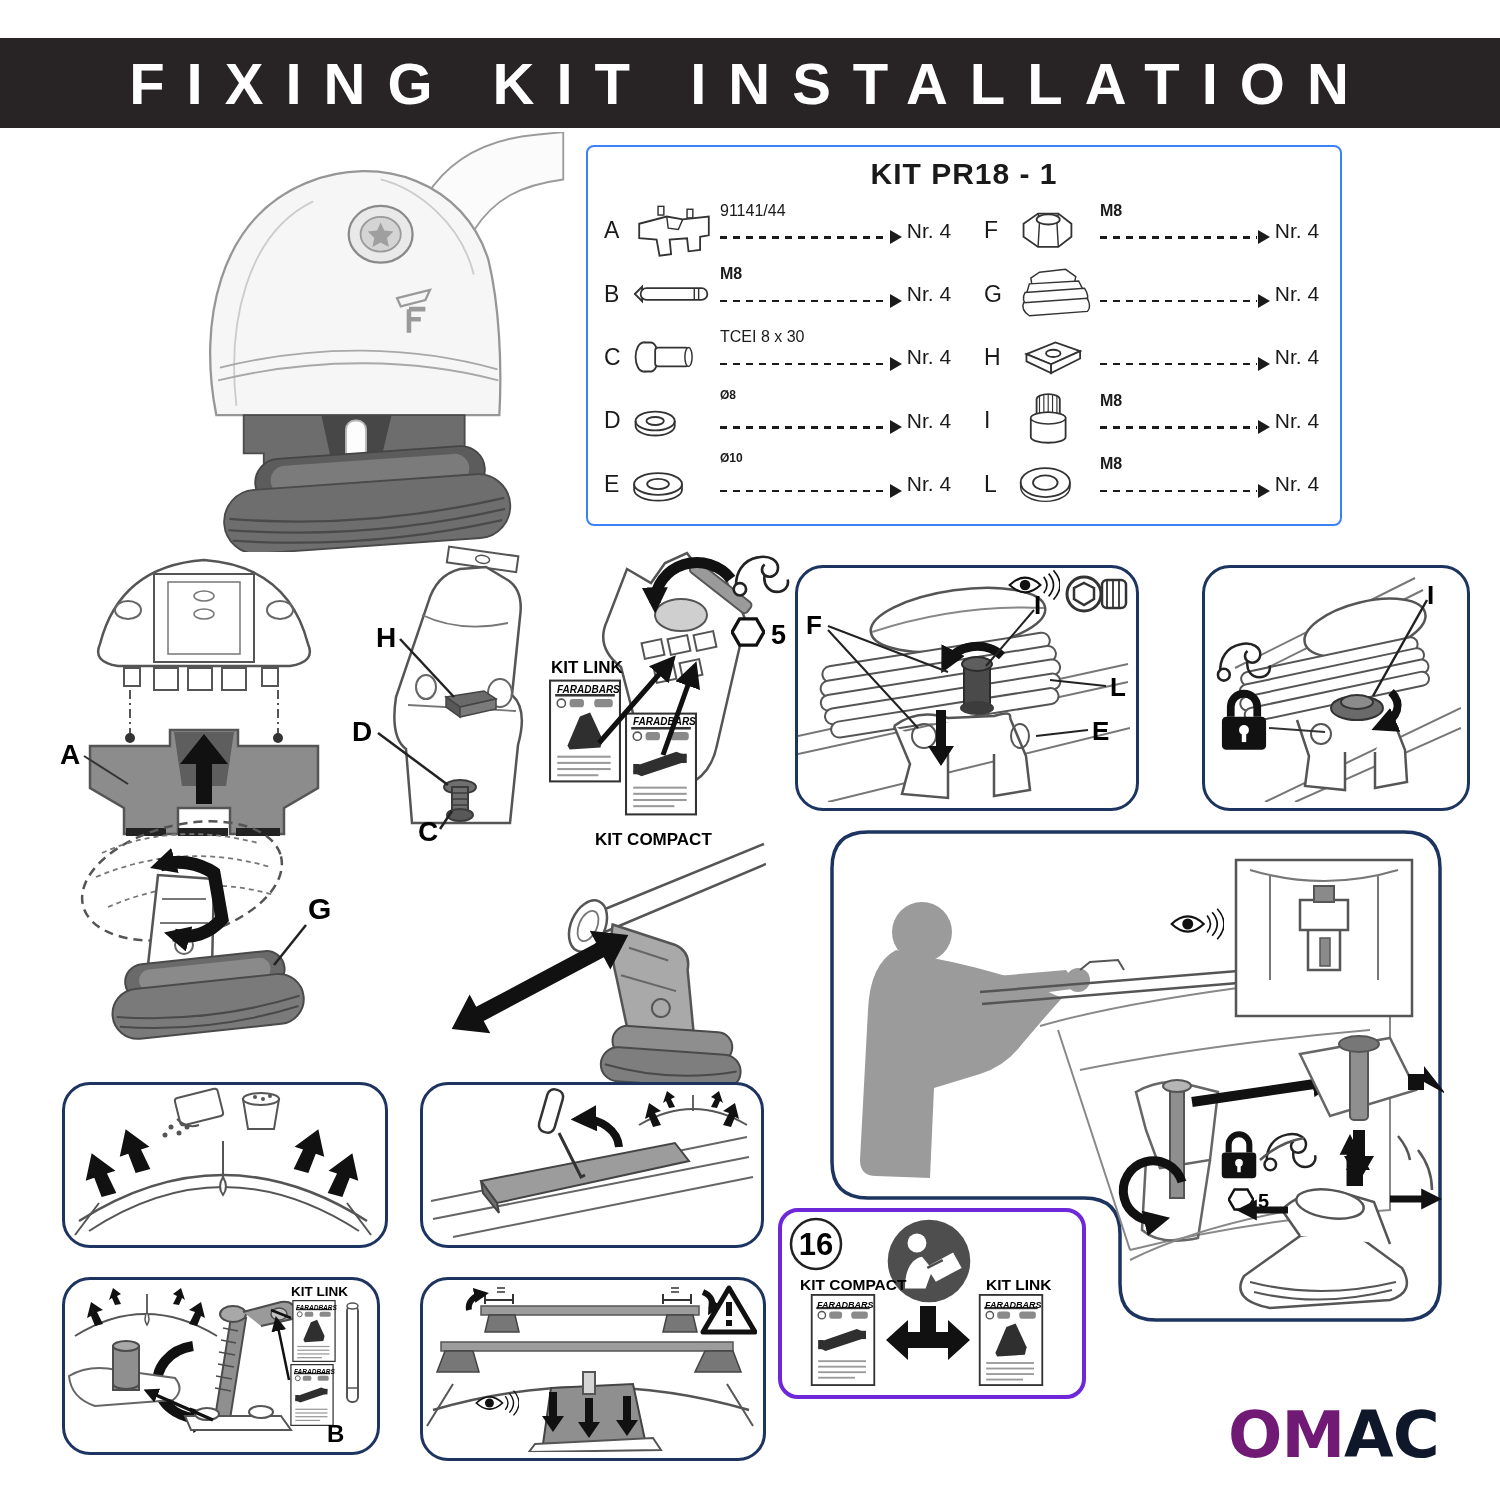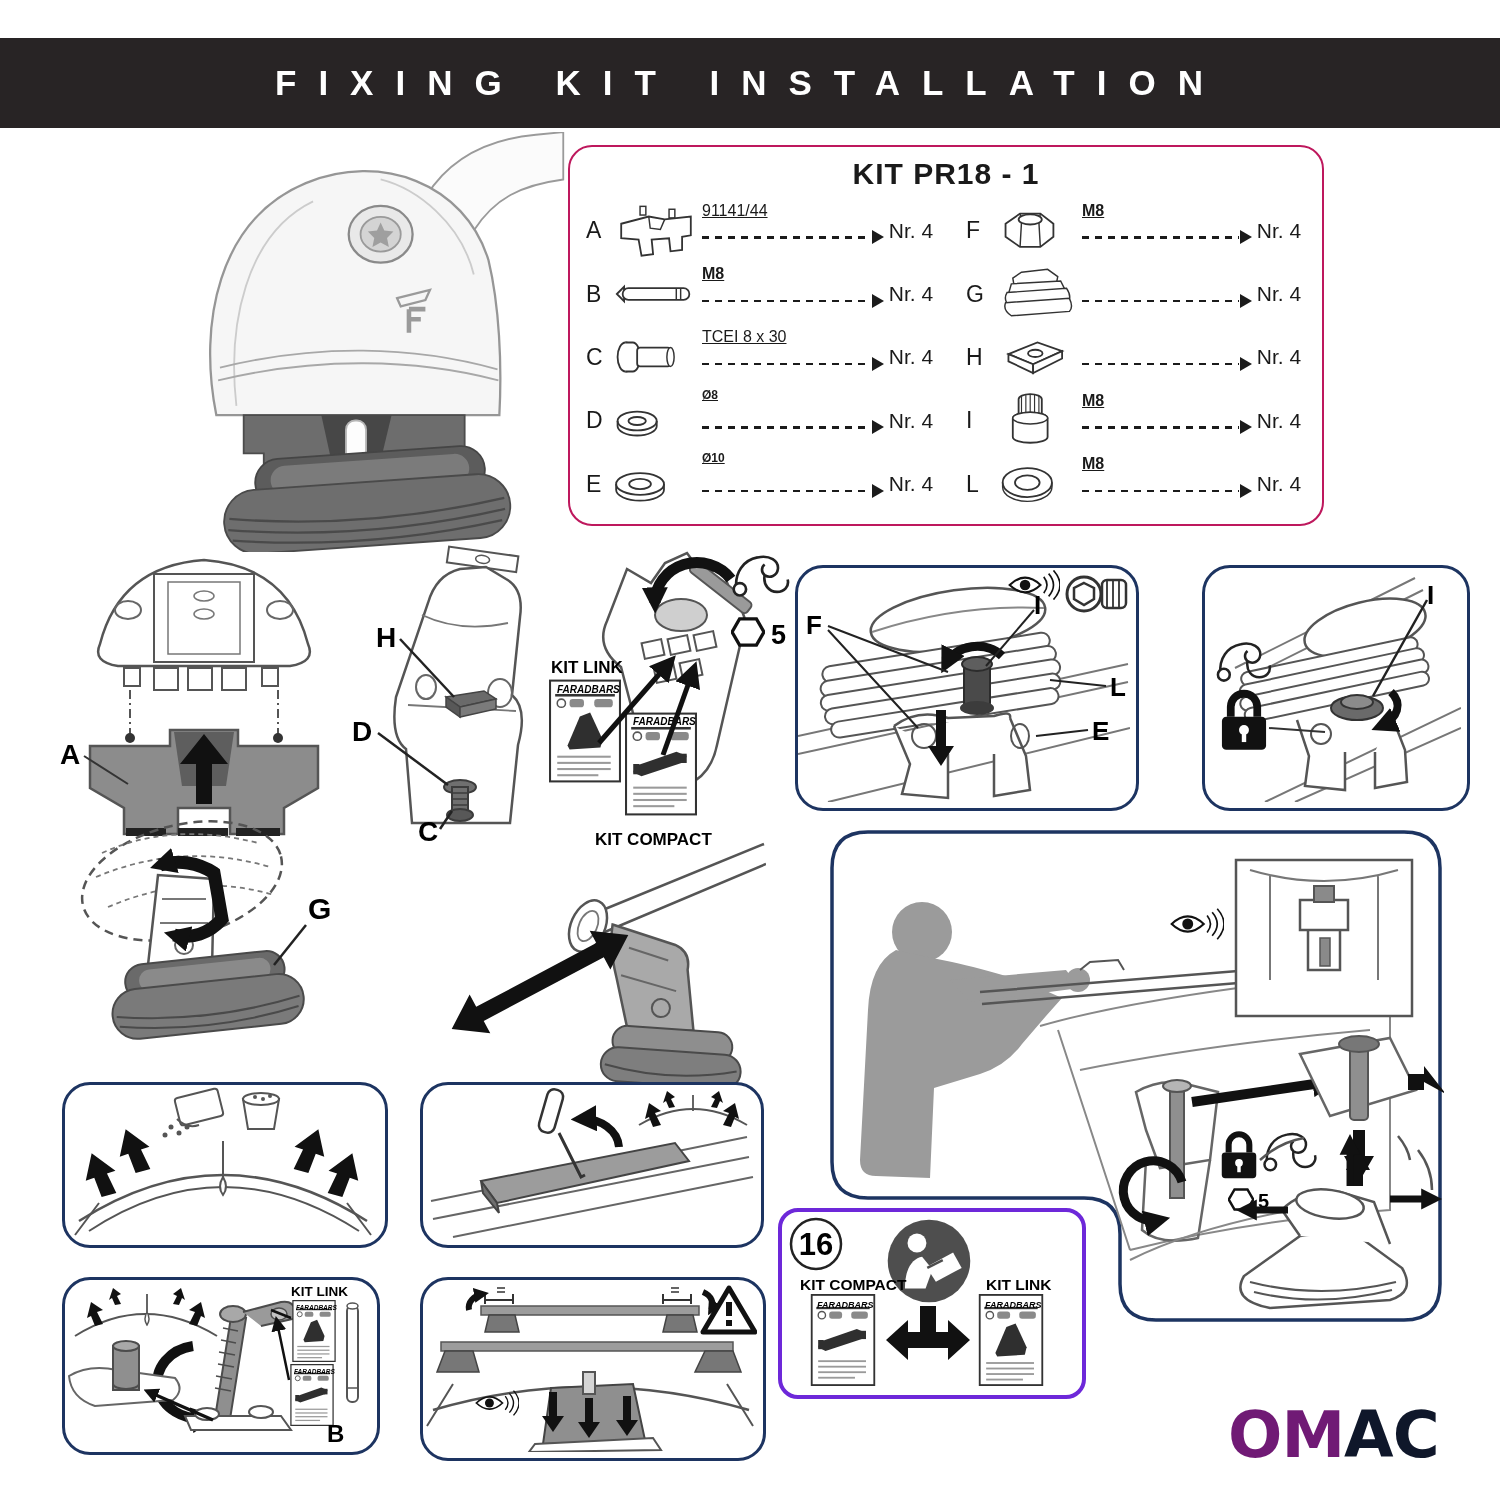--- a/index.html
+++ b/index.html
@@ -2,34 +2,34 @@
 <html><head>
 <meta charset="utf-8">
 <style>
   html,body{margin:0;padding:0;background:#fff;}
   .page{position:relative;width:1500px;height:1500px;background:#fff;overflow:hidden;
         font-family:"Liberation Sans","DejaVu Sans",sans-serif;color:#1a1a1a;}
   .abs{position:absolute;}
   
   .topbar{position:absolute;left:0;top:38px;width:1500px;height:90px;background:#282425;
           display:flex;align-items:center;justify-content:center;}
-  .topbar .t{color:#fff;font-size:35px;font-weight:700;letter-spacing:22px;white-space:nowrap;}
+  .topbar .t{color:#fff;font-size:58px;font-weight:700;letter-spacing:22px;white-space:nowrap;}
   
-  .kitpanel{position:absolute;left:568px;top:145px;width:752px;height:377px;background:#fff;
-            border:2px solid #be185d;border-radius:24px;}
+  .kitpanel{position:absolute;left:586px;top:145px;width:752px;height:377px;background:#fff;
+            border:2px solid #3b82f6;border-radius:8px;}
   .kitpanel .title{position:absolute;left:0;right:0;top:10px;text-align:center;
                    font-size:30px;font-weight:700;letter-spacing:1px;}
   .pcol{position:absolute;top:52px;bottom:8px;display:flex;flex-direction:column;justify-content:space-around;}
   .pcol.left{left:16px;width:352px;}
   .pcol.right{left:396px;width:340px;}
   .prow{display:flex;align-items:center;height:58px;}
   .prow .letter{width:24px;font-size:23px;flex:0 0 auto;}
   .prow .icon{width:92px;height:58px;flex:0 0 auto;display:flex;align-items:center;}
   .prow .lead{flex:1;position:relative;height:34px;}
-  .prow .spec{position:absolute;left:0;top:-12px;font-size:16px;font-weight:700;white-space:nowrap;text-decoration:underline;}
+  .prow .spec{position:absolute;left:0;top:-12px;font-size:16px;font-weight:700;white-space:nowrap;}
   .prow .spec.plain{font-weight:400;}
   .prow .spec.big{font-size:12px;top:-16px;}
   .prow .dashes{position:absolute;left:0;right:13px;bottom:9px;height:2.5px;
         background:repeating-linear-gradient(90deg,#1b1b1b 0 7px,transparent 7px 13px);}
   .prow .ah{position:absolute;right:0;bottom:3.5px;width:0;height:0;
         border-left:12px solid #1b1b1b;border-top:7px solid transparent;border-bottom:7px solid transparent;}
   .prow .qty{width:54px;text-align:center;font-size:21px;flex:0 0 auto;}
   
   .navy{position:absolute;background:#fff;border:3px solid #1d3461;border-radius:28px;}
   .blackpanel{position:absolute;background:#fff;border:4px solid #6d28d9;border-radius:20px;}

